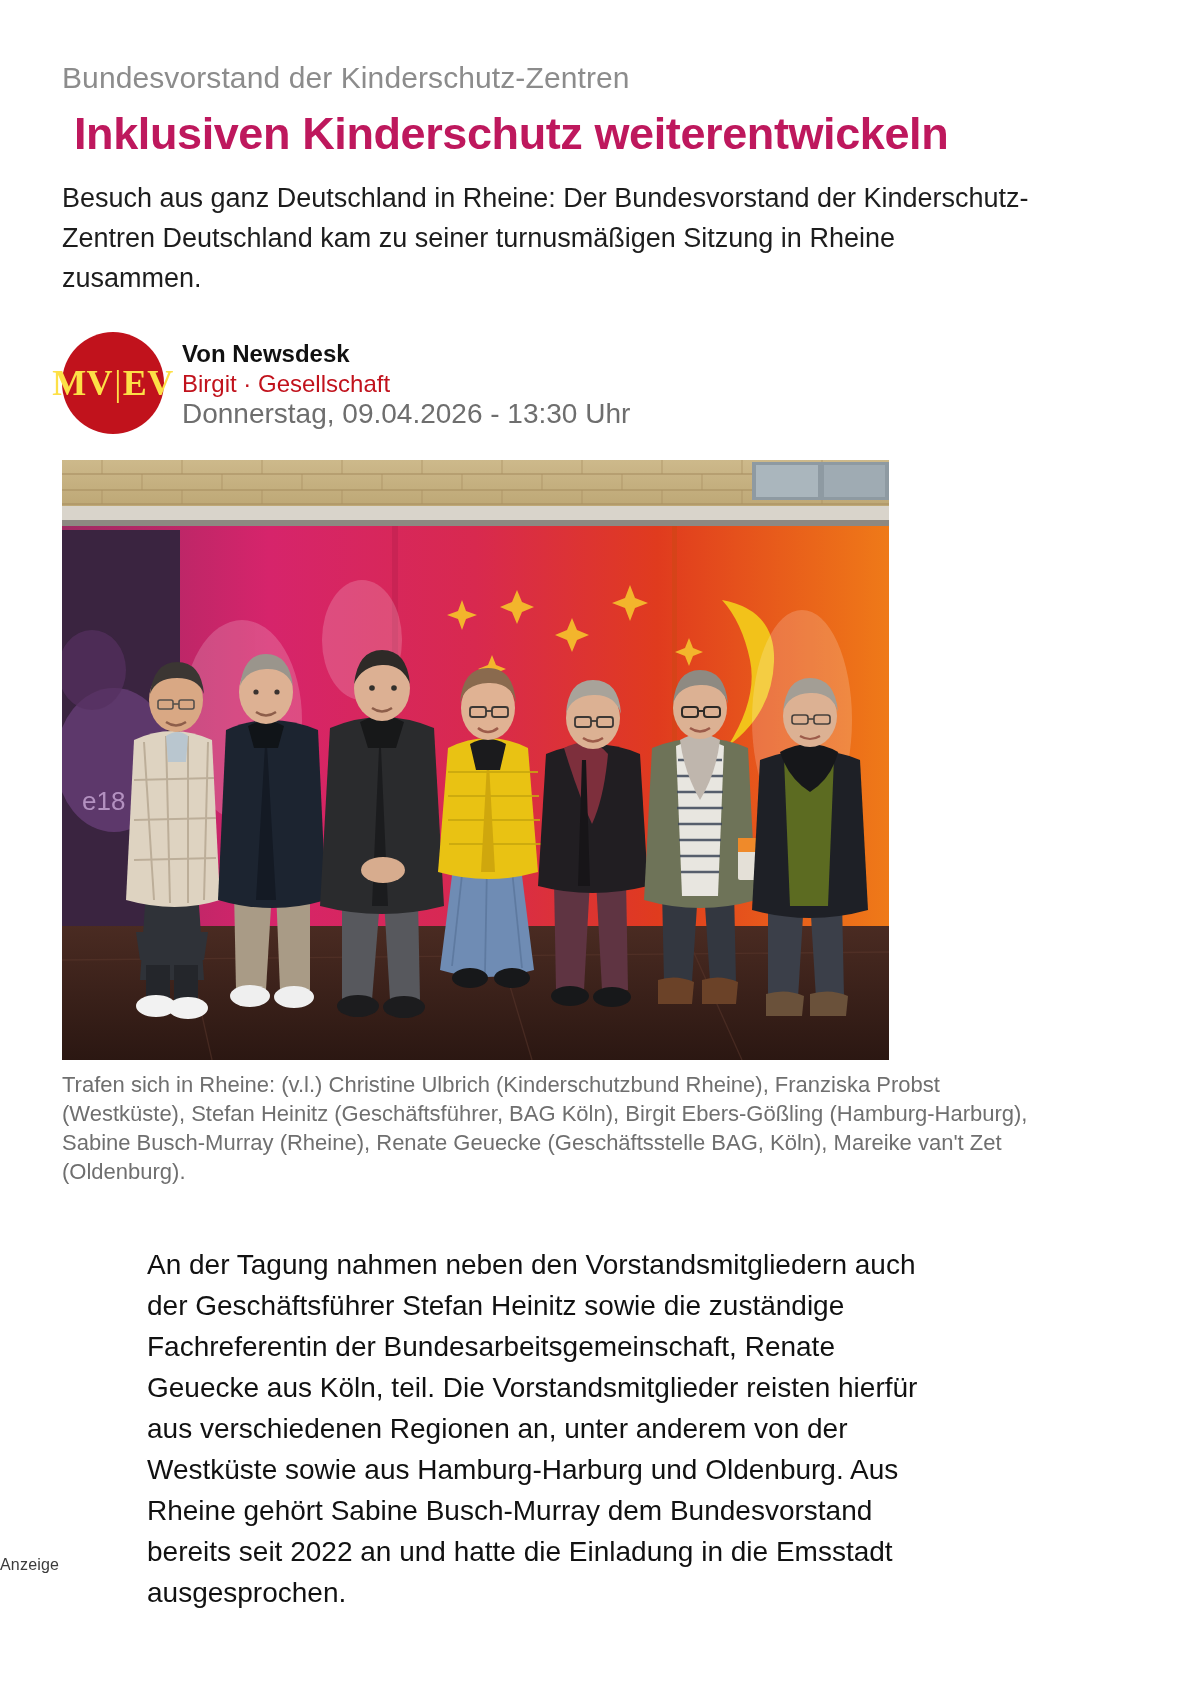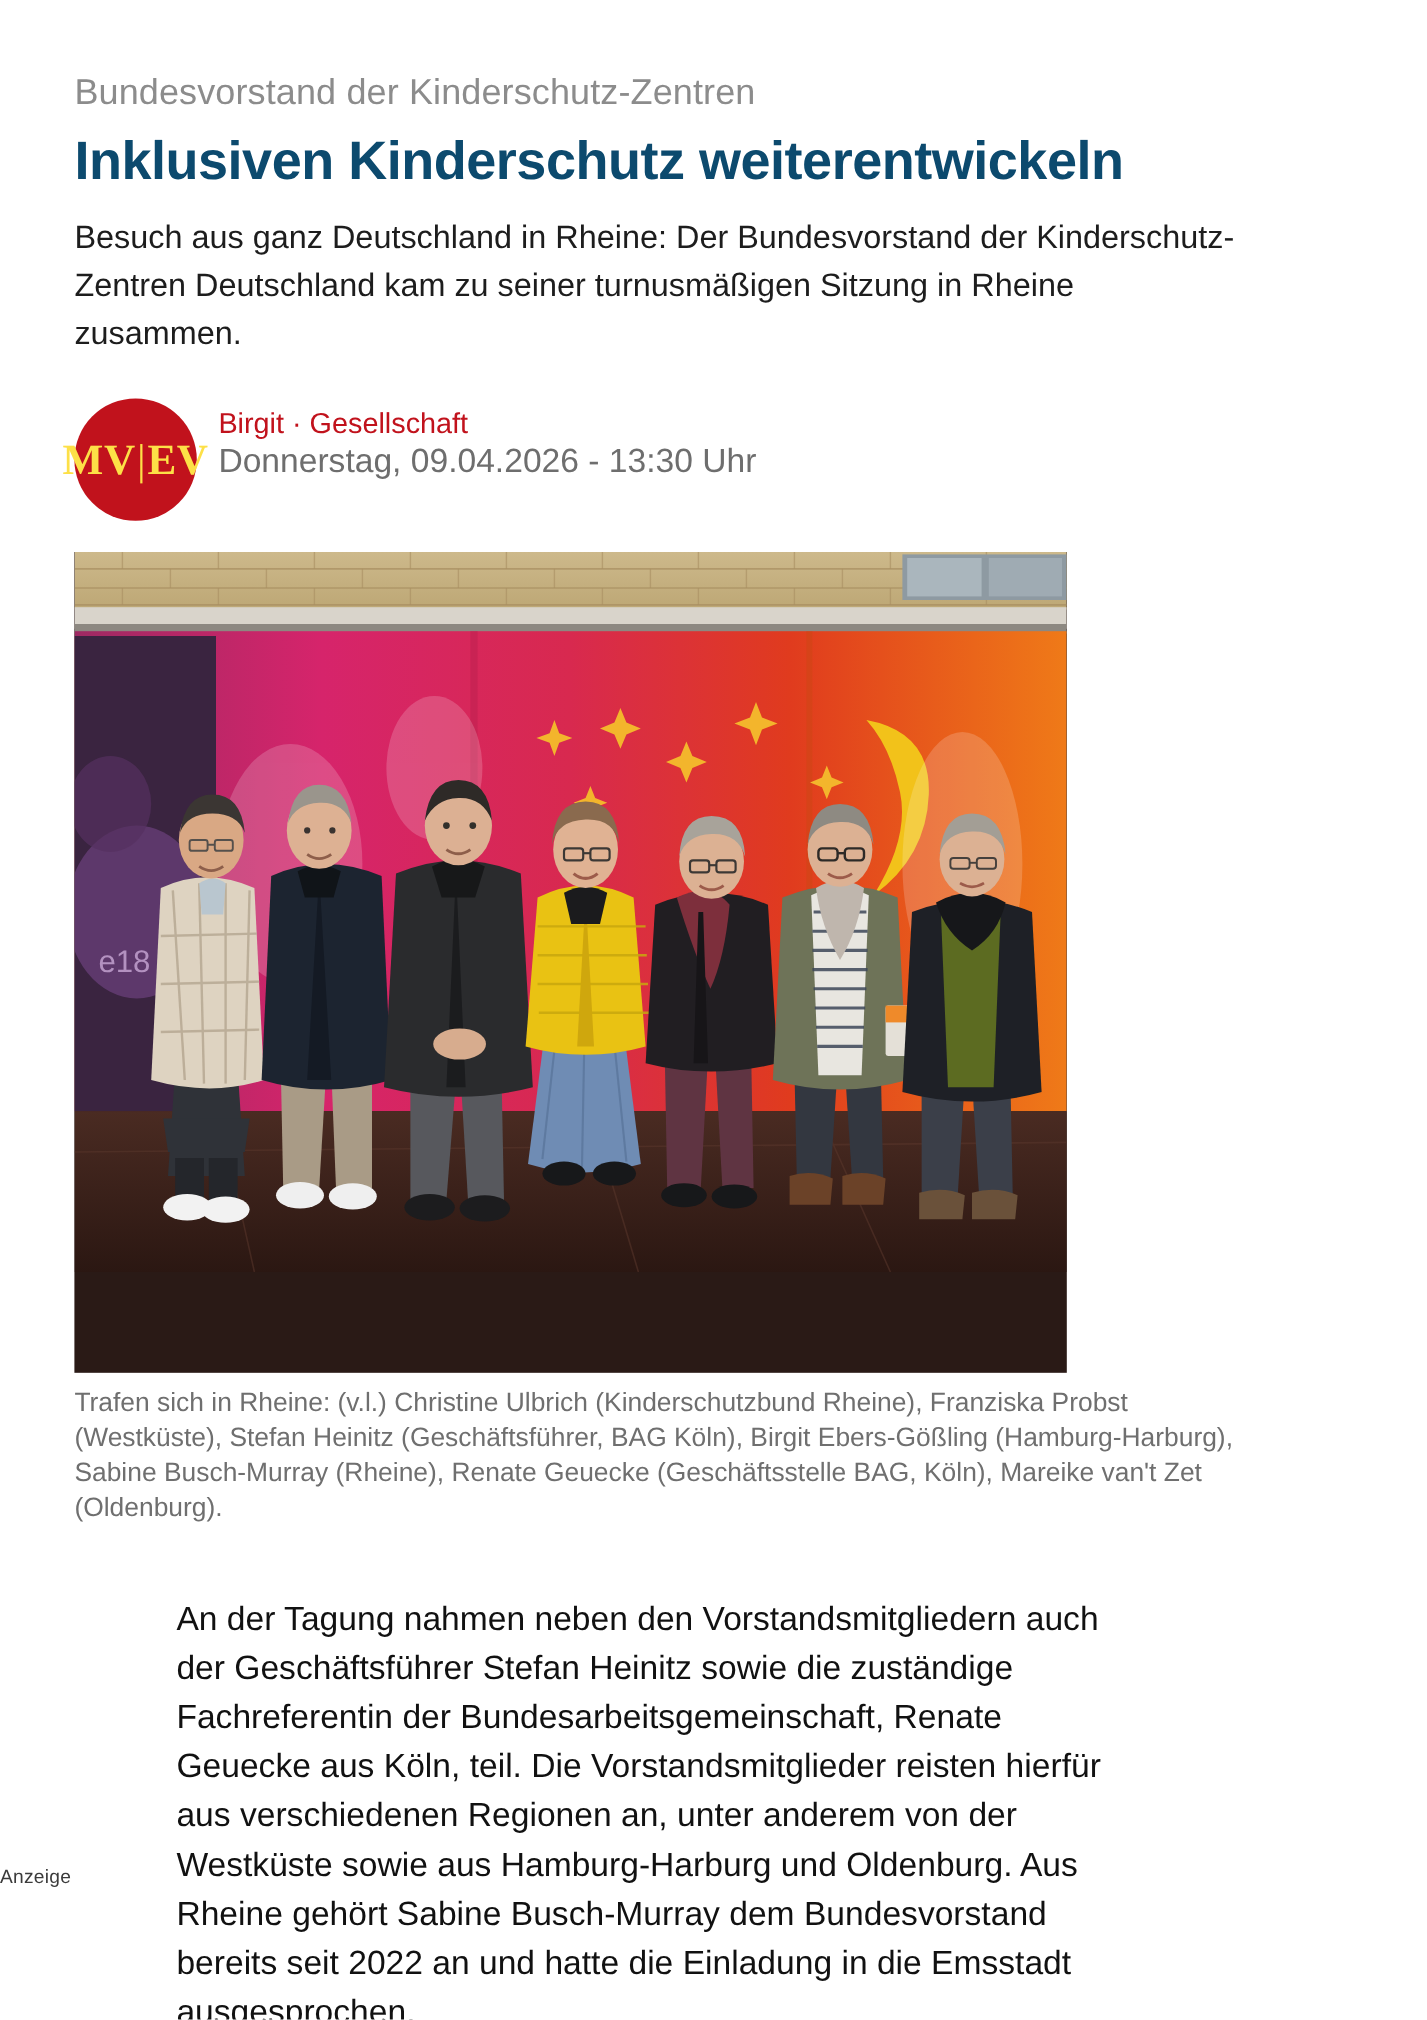--- a/index.html
+++ b/index.html
@@ -37,23 +37,23 @@
     font-weight: 400;
     letter-spacing: 0.1px;
     margin: 0 0 10px 0;
   }
 
   
   .headline {
     font-size: 45px;
     line-height: 52px;
     font-weight: 700;
-    color: #0c4a6e;
+    color: #be185d;
     letter-spacing: -0.4px;
-    margin: 0 0 18px 0;
+    margin: 0 0 18px 12px;
   }
 
   
   .teaser {
     font-size: 27px;
     line-height: 40px;
     color: #1d1d1d;
     font-weight: 400;
     margin: 0;
     width: 975px;
@@ -113,21 +113,21 @@
   }
 
   
   .figure {
     margin-top: 26px;
     width: 827px;
   }
   .photo {
     position: relative;
     width: 827px;
-    height: 684px;
+    height: 600px;
     overflow: hidden;
     background: #2a1a16;
   }
   .photo svg { display: block; }
 
   .caption {
     margin-top: 10px;
     font-size: 22px;
     line-height: 29px;
     color: #6f6f6f;
@@ -170,20 +170,21 @@
 
     <p class="teaser">Besuch aus ganz Deutschland in Rheine: Der Bundesvorstand der Kinderschutz-Zentren Deutschland kam zu seiner turnusmäßigen Sitzung in Rheine zusammen.</p>
 
     <div class="byline">
 
       <div class="logo">
         <span class="logo-text"><span>MV</span><span class="bar">|</span><span>EV</span></span>
       </div>
 
       <div class="byline-text">
+        <div class="byline-author">Von Newsdesk</div>
         <div class="byline-cats">Birgit · Gesellschaft</div>
         <div class="byline-date">Donnerstag, 09.04.2026 - 13:30 Uhr</div>
       </div>
 
     </div>
 
     <figure class="figure" style="margin-left:0;">
       <div class="photo">
         <svg width="827" height="600" viewBox="0 0 827 600" xmlns="http://www.w3.org/2000/svg">
           <defs>

